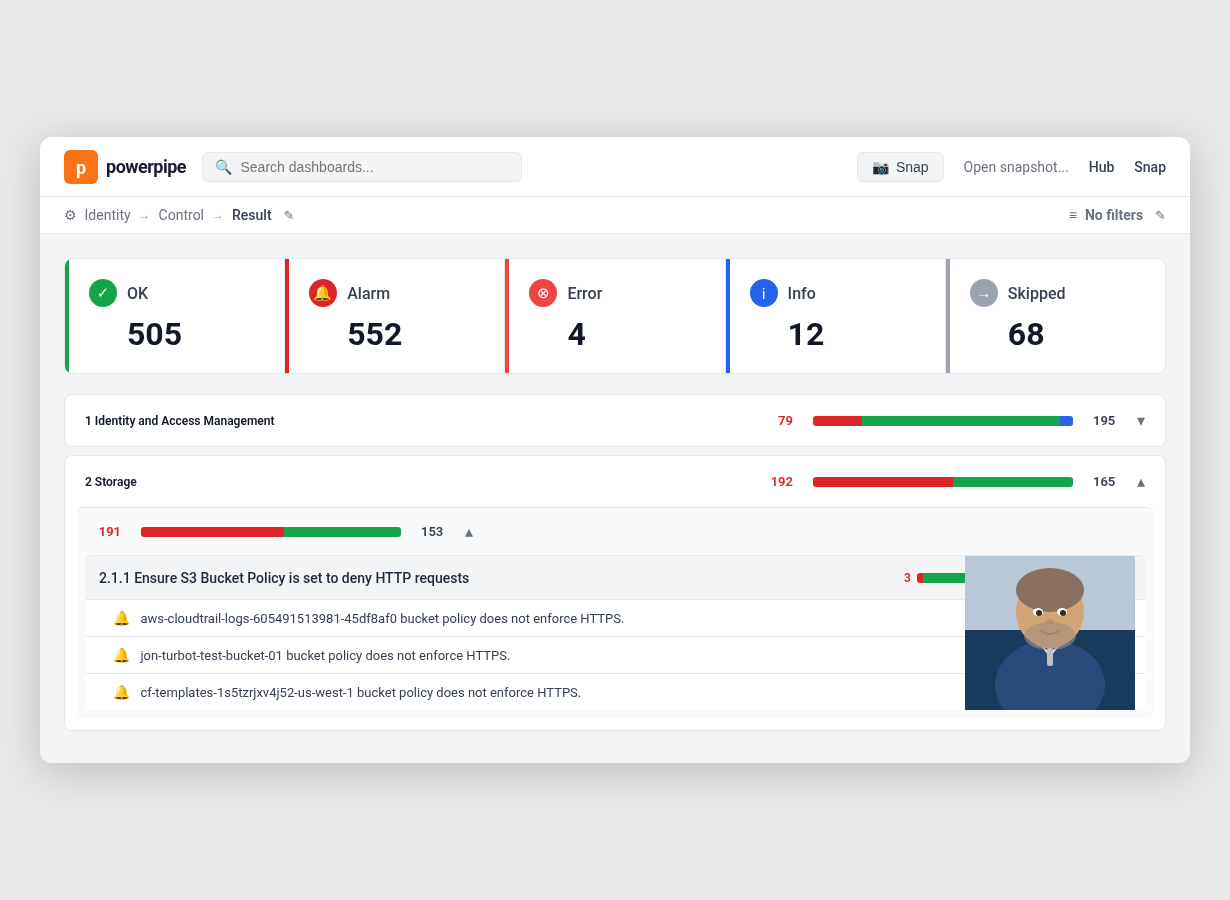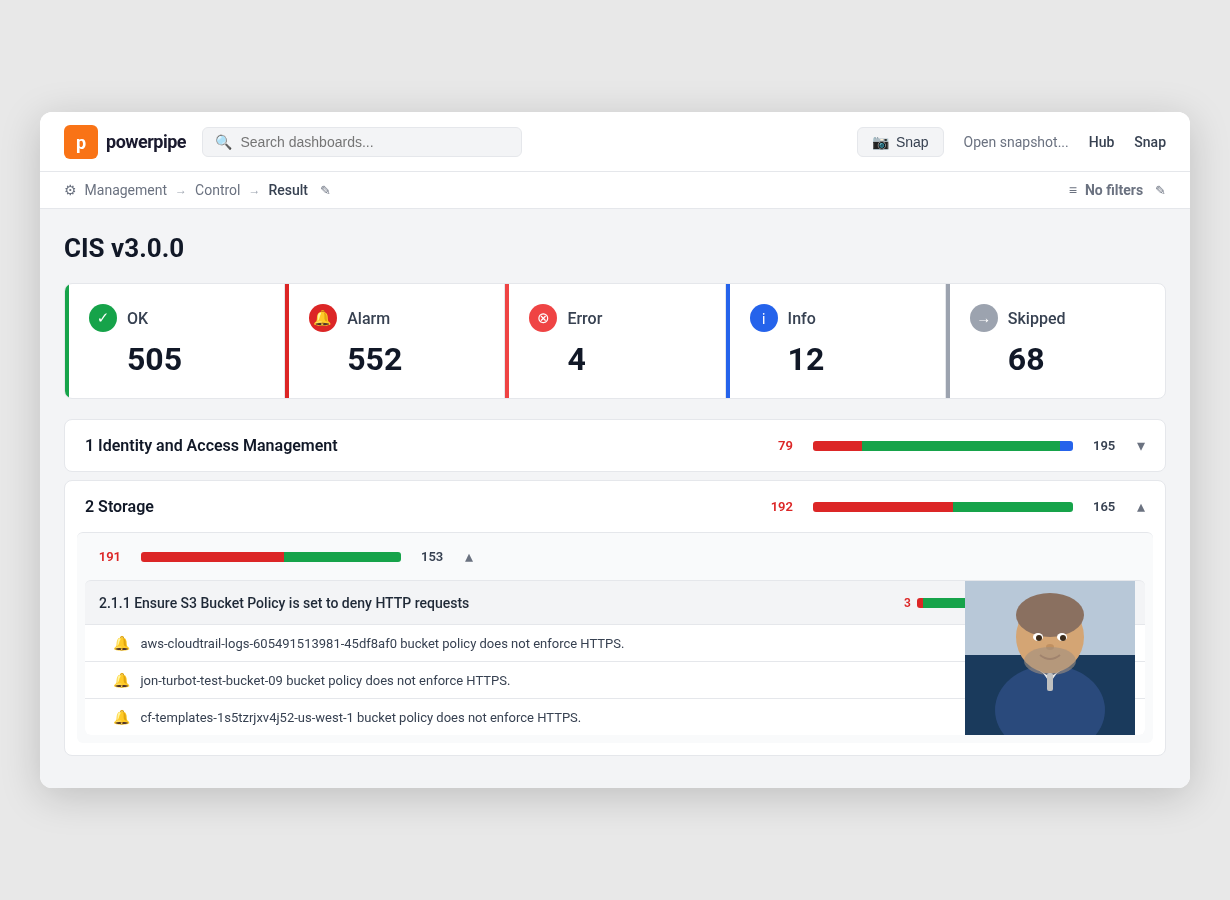--- a/index.html
+++ b/index.html
@@ -200,21 +200,21 @@
       margin-bottom: 8px;
       overflow: hidden;
     }
     .section-header {
       display: flex;
       align-items: center;
       padding: 16px 20px;
       cursor: pointer;
     }
     .section-title {
-      font-size: 16px;
+      font-size: 12px;
       font-weight: 600;
       color: #111827;
       flex: 1;
     }
     .section-bar-area {
       display: flex;
       align-items: center;
       gap: 20px;
       margin-right: 16px;
     }
@@ -339,35 +339,34 @@
         <span>Snap</span>
       </button>
       <span class="open-snapshot">Open snapshot...</span>
       <span class="nav-link">Hub</span>
       <span class="nav-link">Snap</span>
     </div>
   </div>
 
   <div class="breadcrumb">
     <span class="breadcrumb-icon">⚙</span>
-    <span class="breadcrumb-item">Management</span>
+    <span class="breadcrumb-item">Identity</span>
     <span class="breadcrumb-arrow">→</span>
     <span class="breadcrumb-item">Control</span>
     <span class="breadcrumb-arrow">→</span>
     <span class="breadcrumb-item active">Result</span>
     <span class="breadcrumb-edit">✎</span>
     <div class="breadcrumb-right">
       <span class="filter-icon">≡</span>
       <span class="no-filters">No filters</span>
       <span class="breadcrumb-edit">✎</span>
     </div>
   </div>
 
   <div class="content">
-    <div class="page-title">CIS v3.0.0</div>
 
     <div class="status-cards">
 
       <div class="status-card ok">
         <div class="status-card-header">
           <div class="status-icon ok">✓</div>
           <span class="status-label">OK</span>
         </div>
         <div class="status-count">505</div>
       </div>
@@ -462,21 +461,21 @@
             <span class="chevron">▴</span>
           </div>
 
           <div class="alarm-item">
             <span class="alarm-bell">🔔</span>
             <span class="alarm-text">aws-cloudtrail-logs-605491513981-45df8af0 bucket policy does not enforce HTTPS.</span>
             <span class="alarm-id">13981</span>
           </div>
           <div class="alarm-item">
             <span class="alarm-bell">🔔</span>
-            <span class="alarm-text">jon-turbot-test-bucket-09 bucket policy does not enforce HTTPS.</span>
+            <span class="alarm-text">jon-turbot-test-bucket-01 bucket policy does not enforce HTTPS.</span>
             <span class="alarm-id">13981</span>
           </div>
           <div class="alarm-item">
             <span class="alarm-bell">🔔</span>
             <span class="alarm-text">cf-templates-1s5tzrjxv4j52-us-west-1 bucket policy does not enforce HTTPS.</span>
             <span class="alarm-id">3081</span>
           </div>
 
           <div class="person-overlay">
             <svg class="person-svg" viewBox="0 0 170 170" xmlns="http://www.w3.org/2000/svg">

